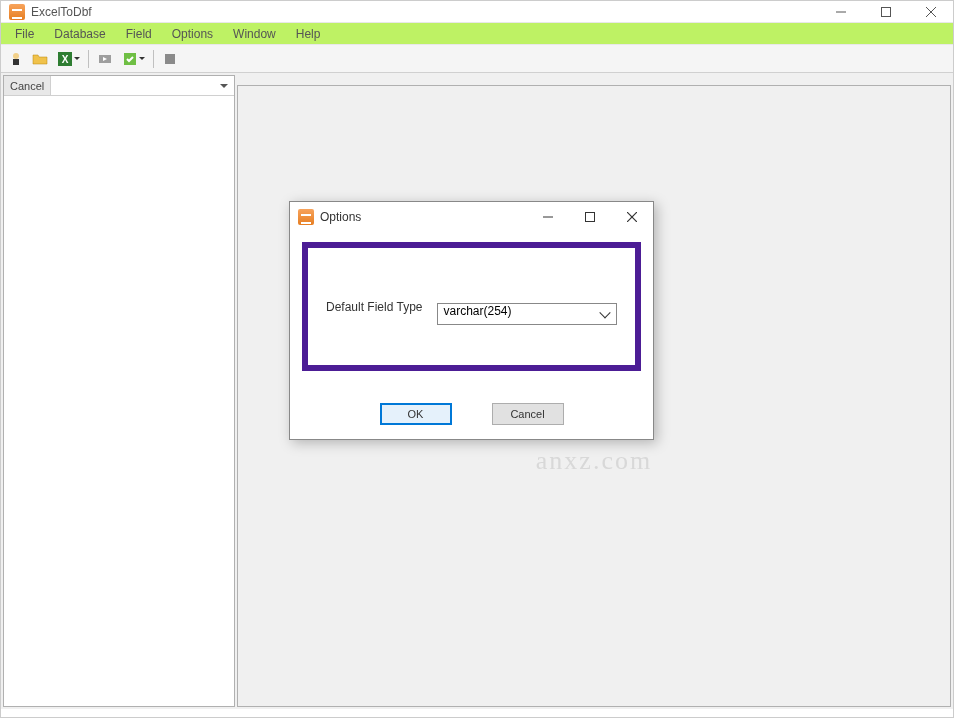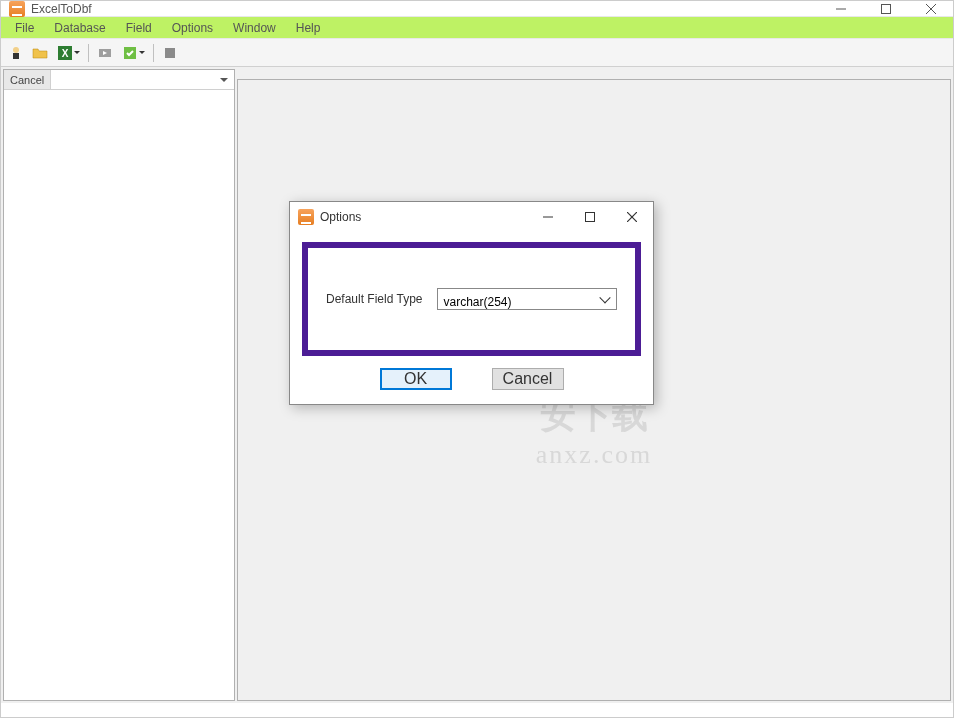--- a/index.html
+++ b/index.html
@@ -7,21 +7,21 @@
   font-family: "Segoe UI", Tahoma, sans-serif;
   font-size: 12px;
   background: #fff;
   width: 954px;
   height: 718px;
   overflow: hidden;
   position: relative;
   border: 1px solid #ccc;
 }
 .titlebar {
-  height: 16px;
+  height: 22px;
   background: #fff;
   display: flex;
   align-items: center;
   border-bottom: 1px solid #e8e8e8;
 }
 .titlebar .app-icon {
   width: 16px; height: 16px;
   background: linear-gradient(#f7a35c, #e67e22);
   margin: 0 6px 0 8px;
   border-radius: 2px;
@@ -223,23 +223,24 @@
   gap: 14px;
 }
 .field-label { font-size: 12px; color: #333; }
 .field-select {
   flex: 1;
   height: 22px;
   border: 1px solid #888;
   background: #fff;
   position: relative;
   display: flex;
-  align-items: flex-end;
+  align-items: flex-start;
   padding: 0 6px;
   font-size: 12px;
+  margin-top: 15px;
 }
 .field-select::after {
   content: "";
   position: absolute;
   right: 7px; top: 50%;
   transform: translateY(-50%);
   width: 7px; height: 7px;
   border-right: 1.3px solid #333;
   border-bottom: 1.3px solid #333;
   transform: translateY(-65%) rotate(45deg);
@@ -247,23 +248,24 @@
 .dialog-buttons {
   display: flex;
   justify-content: center;
   gap: 40px;
   padding: 12px 0 2px;
 }
 .push-btn {
   width: 72px; height: 22px;
   background: #e1e1e1;
   border: 1px solid #adadad;
-  font-size: 16px;
+  font-size: 11px;
   display: flex; align-items: center; justify-content: center;
   color: #333;
+  margin-top: 20px;
 }
 .push-btn.default {
   border: 2px solid #0078d7;
   background: #e5f1fb;
 }
 
 svg { display: block; }
 </style>
 </head>
 <body>

